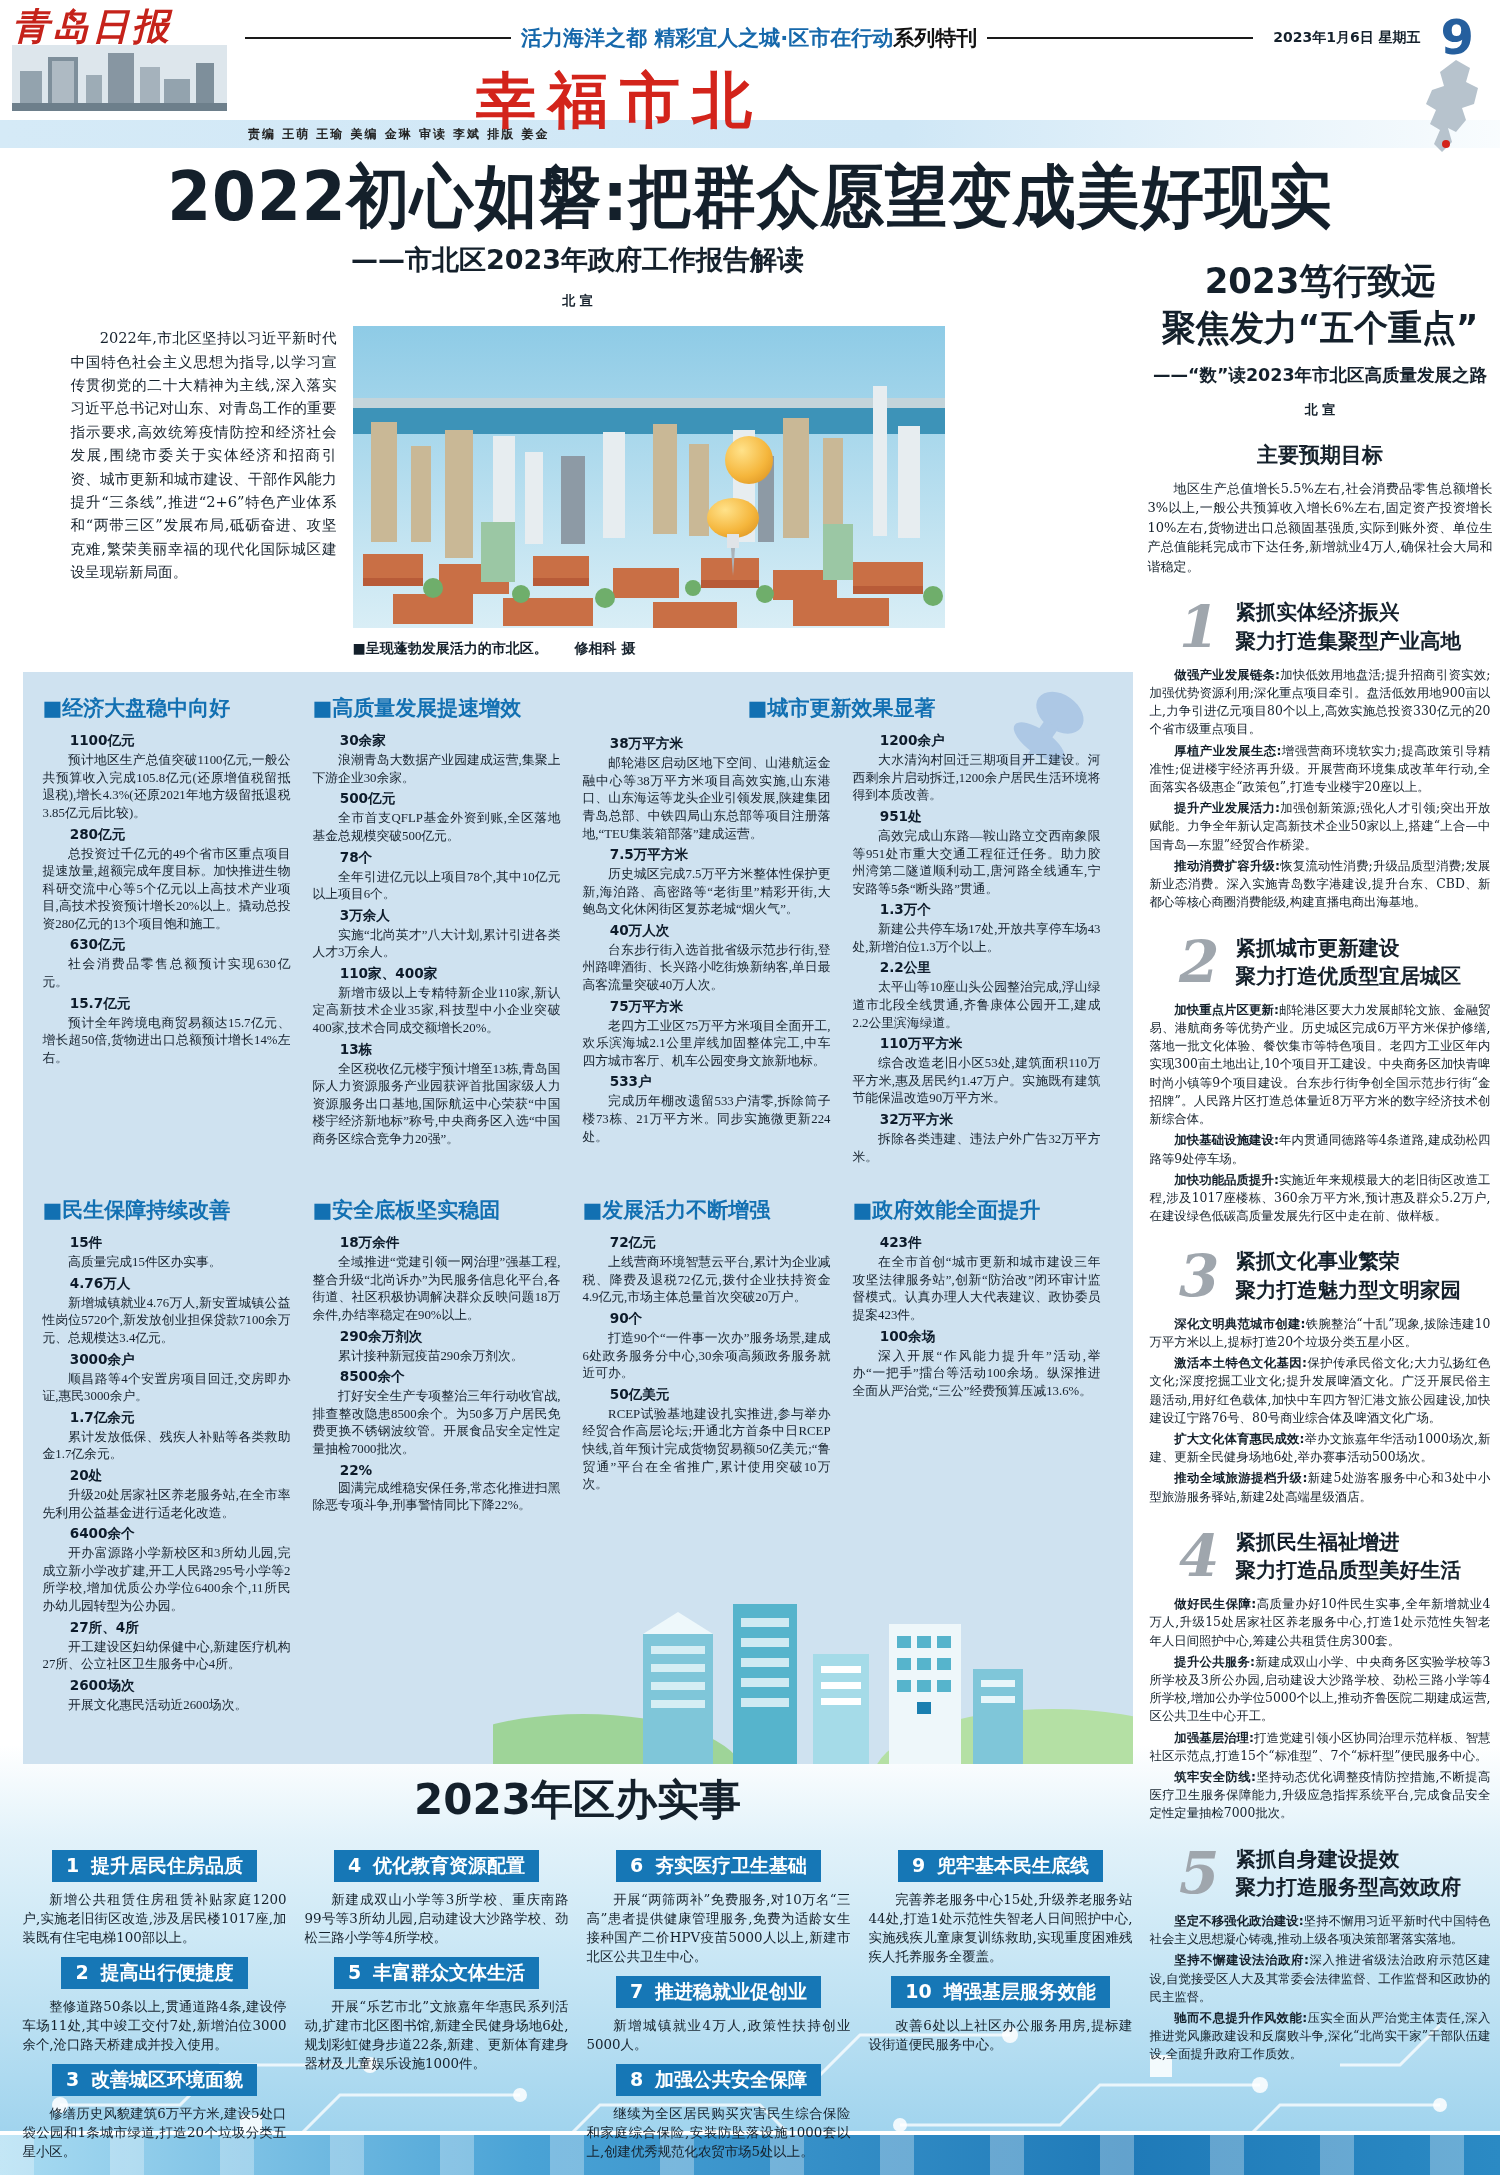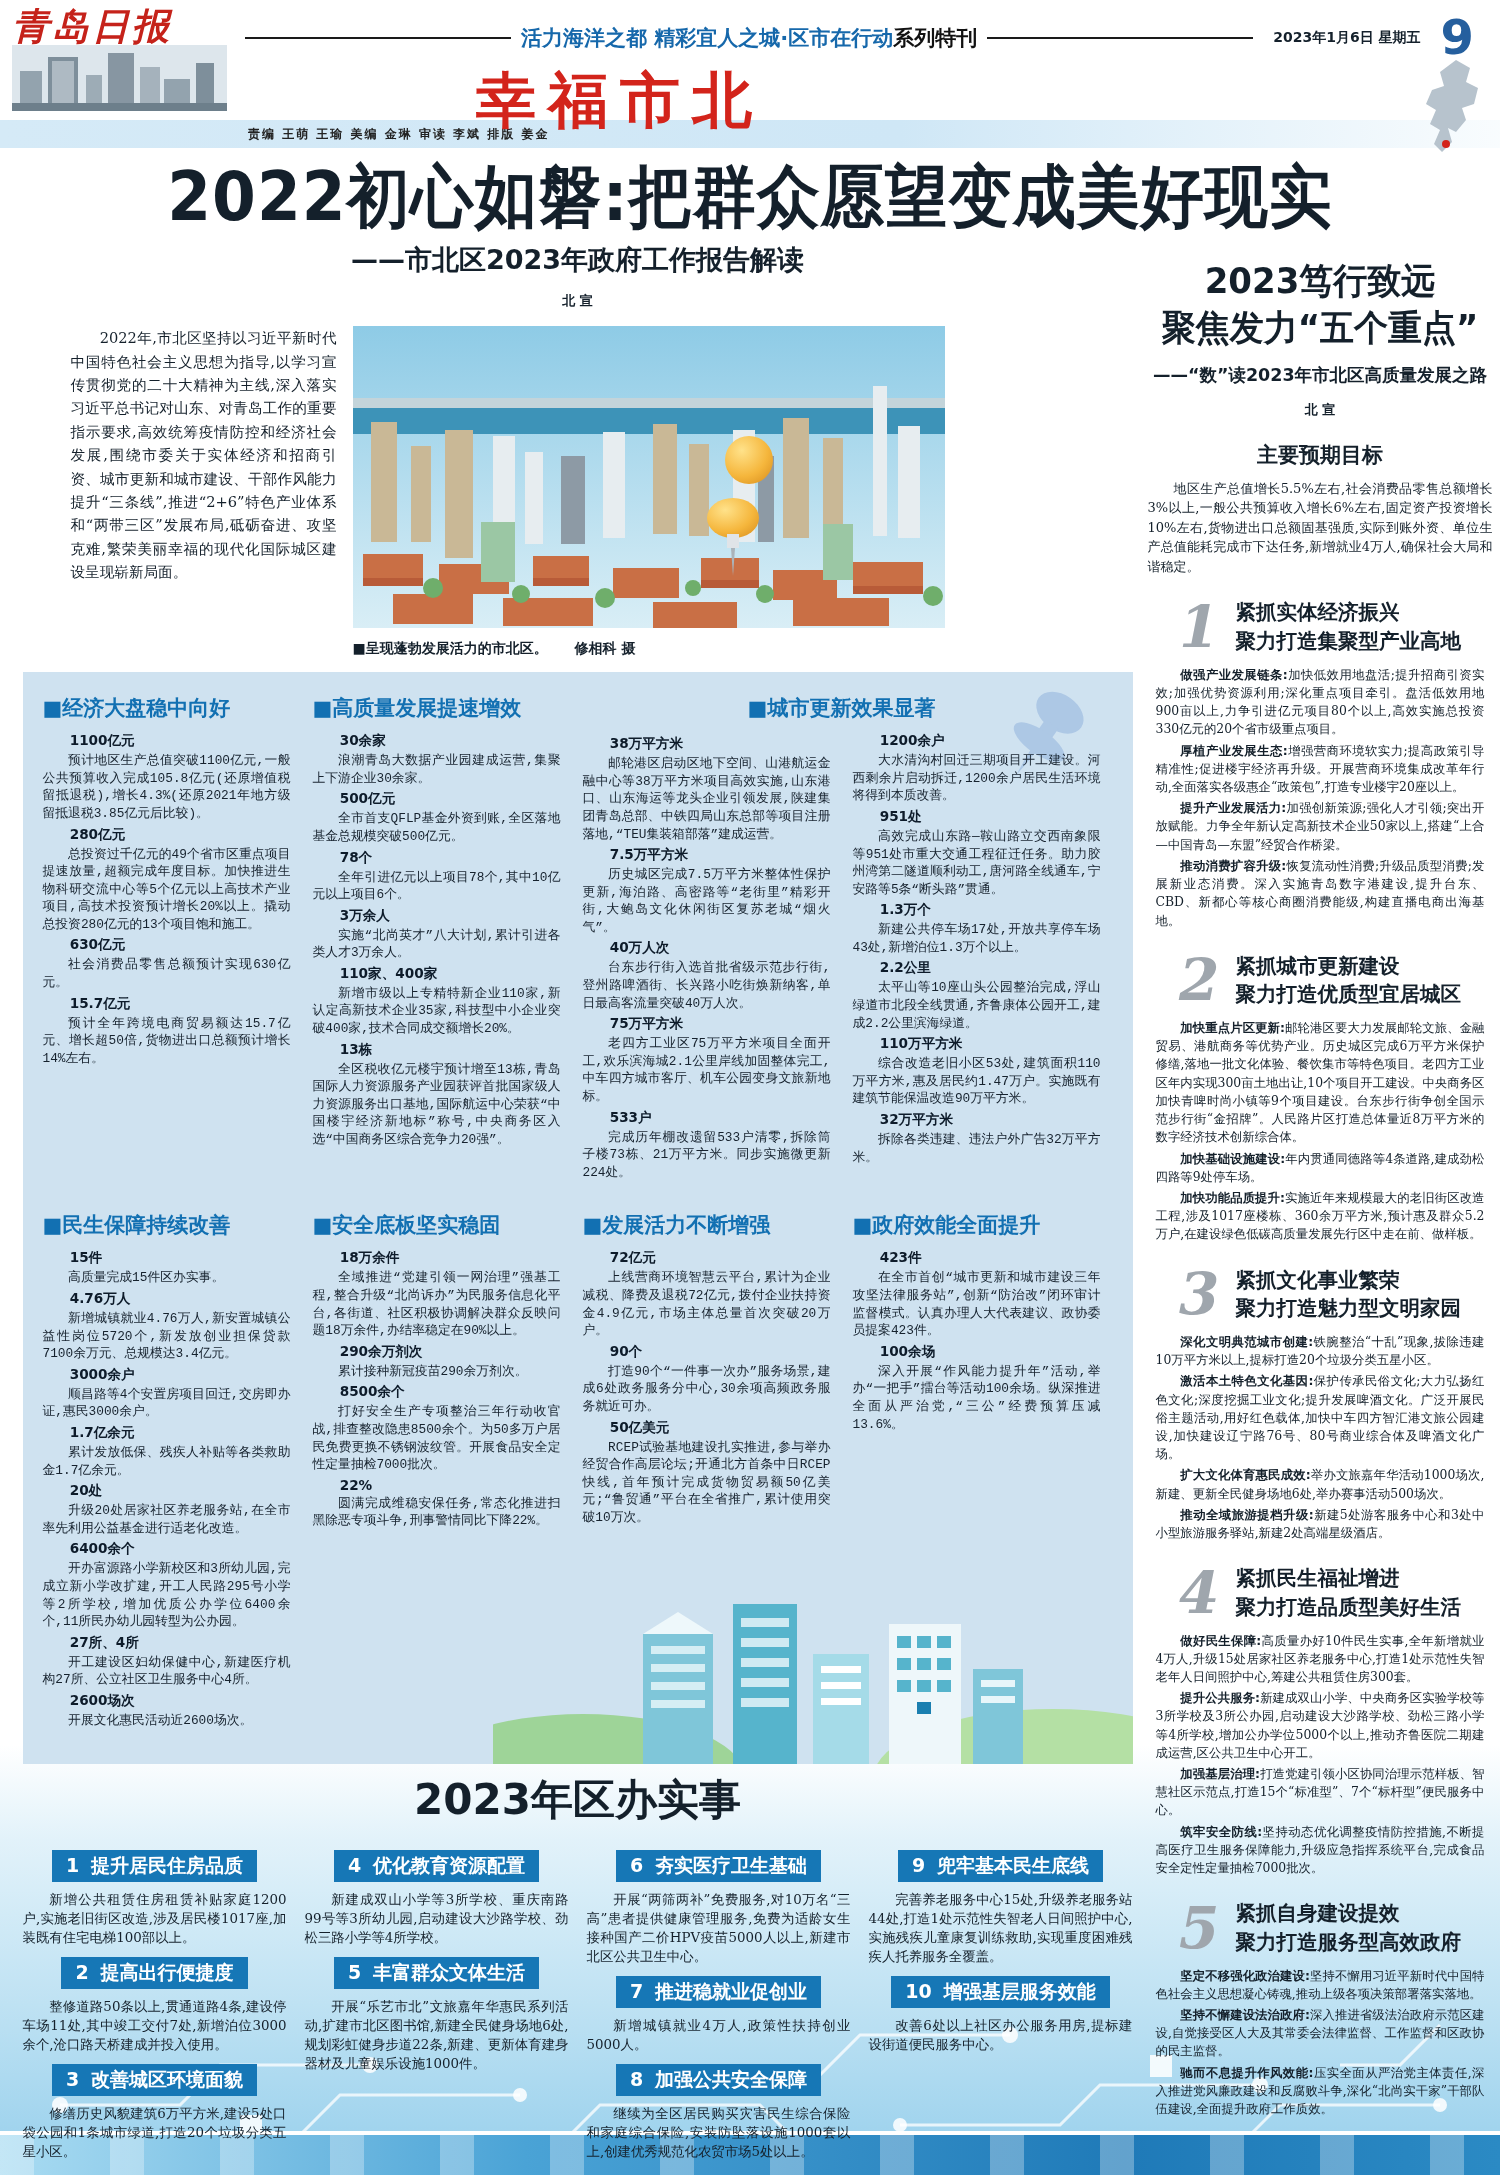--- a/index.html
+++ b/index.html
@@ -43,21 +43,21 @@
          height:1092px;box-sizing:border-box;}
   .panel-row{display:flex;gap:22px;position:relative;z-index:2;}
   .panel-row2{margin-top:24px;}
   .pcol{width:248px;}
   .pcol.wide{width:518px;}
   .p-head{color:#1270b2;font-size:21px;font-weight:900;margin:6px 0 10px;}
   .pcol.wide .p-head{text-align:center;}
   .p-body.two{column-count:2;column-gap:22px;}
   .p-num{font-weight:bold;font-size:13.6px;margin:3px 0 2px 2em;color:#0d1b2a;}
   .p-text{font-size:12.8px;line-height:17.6px;text-align:justify;text-indent:2em;
-          margin:0 0 2px;color:#16222e;font-family:Liberation Mono, monospace;}
+          margin:0 0 2px;color:#16222e;font-family:Liberation Serif, serif;}
   .pin-yellow{position:absolute;left:668px;top:-238px;z-index:3;}
   .pin-blue{position:absolute;right:28px;top:2px;z-index:1;opacity:.85;}
   .skyline{position:absolute;right:0;bottom:0;z-index:0;}
   
   .tech-bg{position:absolute;left:0;right:0;bottom:0;height:430px;z-index:0;
            background:linear-gradient(180deg,rgba(255,255,255,0) 0%,#e2f2fa 22%,#bfe2f3 60%,#96cfec 100%);}
   .tech-band{position:absolute;bottom:0;left:0;right:0;height:40px;border-top:4px solid #fff;
              background:linear-gradient(90deg,#aadcf2,#4aa3d6 35%,#1f7ab8 75%,#2b8ac4);}
   .tech-band:after{content:"";position:absolute;inset:0;
              background:repeating-linear-gradient(90deg,rgba(255,255,255,.30) 0 34px,rgba(255,255,255,0) 34px 110px);}
@@ -76,21 +76,21 @@
   .r-subtitle{font-size:17.5px;font-weight:bold;text-align:center;margin-top:14px;}
   .r-byline{font-size:13px;font-weight:bold;text-align:center;margin:14px 0 4px;}
   .r-goal-h{font-size:21px;font-weight:bold;text-align:center;margin:22px 0 10px;}
   .r-goal-text{font-size:13px;line-height:19.6px;text-align:justify;text-indent:2em;margin:0;
                font-family:"DejaVu Serif",serif;}
   .r-sec{margin-top:22px;}
   .r-sec-head{display:flex;align-items:center;justify-content:center;gap:16px;margin-bottom:10px;}
   .r-sec-num{font-size:58px;font-weight:bold;color:#9fa6ad;font-family:"DejaVu Serif",serif;
              font-style:italic;line-height:.9;}
   .r-sec-titles{font-size:20.5px;font-weight:bold;line-height:1.4;}
-  .r-para{font-size:12.4px;line-height:18.2px;text-align:justify;text-indent:2em;margin:3px 8px;
+  .r-para{font-size:12.4px;line-height:18.2px;text-align:justify;text-indent:2em;margin:3px 2px;
           font-family:"DejaVu Serif",serif;}
   .r-para b{font-family:"DejaVu Sans",sans-serif;}
 </style>
 </head>
 <body>
 
 <div class="page">
 
   <div class="tech-bg">
     <svg width="1500" height="300" style="position:absolute;bottom:30px;left:0;">

